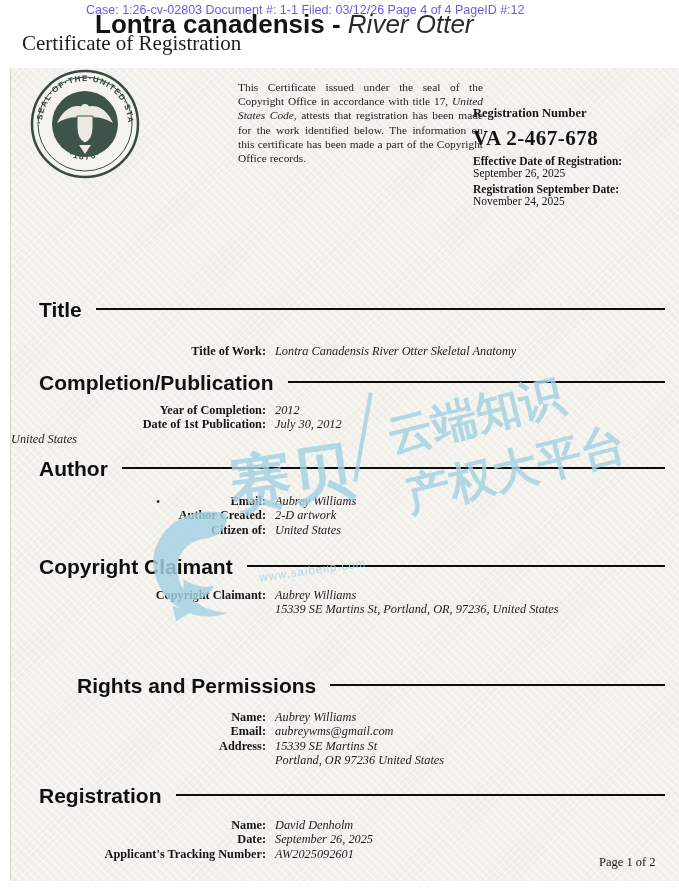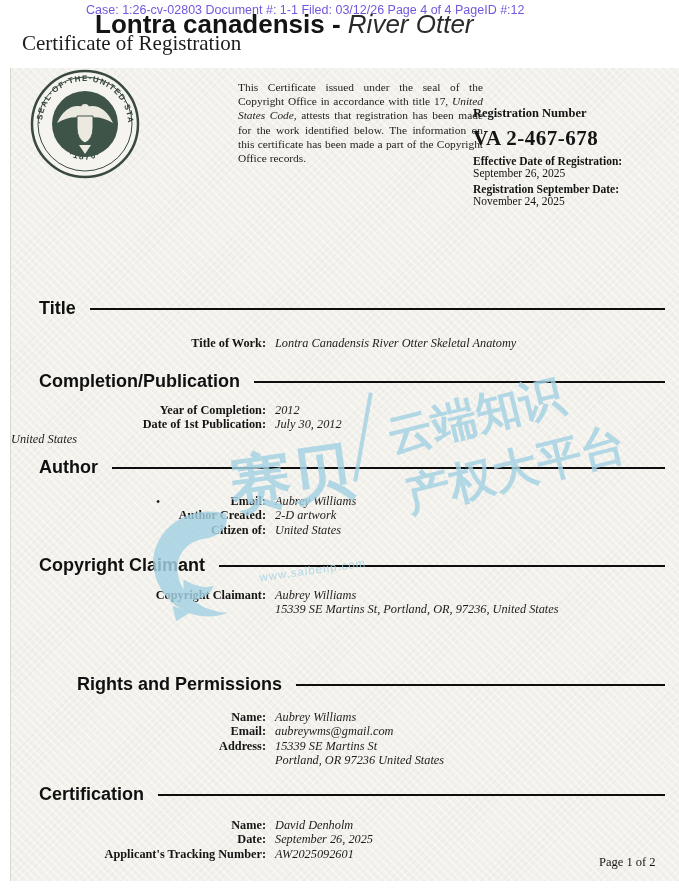--- a/index.html
+++ b/index.html
@@ -41,21 +41,21 @@
   .statement .it { font-style:italic; }
   .regblock { position:absolute; left:462px; top:38px; width:200px; color:#141414; }
   .regblock .rn-label { font-size:12.5px; font-weight:bold; }
   .regblock .rn-number { font-size:21px; font-weight:bold; letter-spacing:.5px; margin-top:5px; }
   .regblock .sub-label { font-size:11.5px; font-weight:bold; margin-top:4px; }
   .regblock .sub-value { font-size:11.5px; }
   
   .sec-head {
     position:absolute; left:28px; right:14px; display:flex; z-index:1;
     font-family:"Liberation Sans","DejaVu Sans",sans-serif;
-    font-size:18px; font-weight:bold; color:#101010; white-space:nowrap;
+    font-size:21px; font-weight:bold; color:#101010; white-space:nowrap;
   }
   .sec-head .rule { flex:1; border-top:2.5px solid #0e0e0e; margin:10px 0 0 14px; }
   .sec-head.indent { left:66px; }
   .rows {
     position:absolute; left:0; right:14px; z-index:1;
     display:grid; grid-template-columns:255px 1fr; column-gap:9px;
     font-size:12.3px; line-height:14.4px;
   }
   .lbl { font-weight:bold; text-align:right; color:#151515; }
   .val { color:#1c1c1c;font-style:italic; }
@@ -135,21 +135,21 @@
     <div class="sub-label">Effective Date of Registration:</div>
     <div class="sub-value">September 26, 2025</div>
     <div class="sub-label">Registration September Date:</div>
     <div class="sub-value">November 24, 2025</div>
   </div>
 
   <div class="sec-head" style="top:230px">
     <span>Title</span>
       <span class="rule"></span>
   </div>
-  <div class="rows" style="top:268px">
+  <div class="rows" style="top:276px">
     <div class="lbl">Title of Work:</div>
     <div class="val">Lontra Canadensis River Otter Skeletal Anatomy</div>
   </div>
 
   <div class="sec-head" style="top:303px">
     <span>Completion/Publication</span>
       <span class="rule"></span>
   </div>
   <div class="rows" style="top:335px">
     <div class="lbl">Year of Completion:</div>
@@ -195,21 +195,21 @@
     <div class="lbl">Email:</div>
     <div class="val">aubreywms@gmail.com</div>
     <div class="lbl">Address:</div>
     <div class="val">
       <div>15339 SE Martins St</div>
       <div>Portland, OR 97236 United States</div>
     </div>
   </div>
 
   <div class="sec-head" style="top:716px">
-    <span>Certification</span>
+    <span>Registration</span>
       <span class="rule"></span>
   </div>
   <div class="rows" style="top:750px">
     <div class="lbl">Name:</div>
     <div class="val">David Denholm</div>
     <div class="lbl">Date:</div>
     <div class="val">September 26, 2025</div>
     <div class="lbl">Applicant's Tracking Number:</div>
     <div class="val">AW2025092601</div>
   </div>

